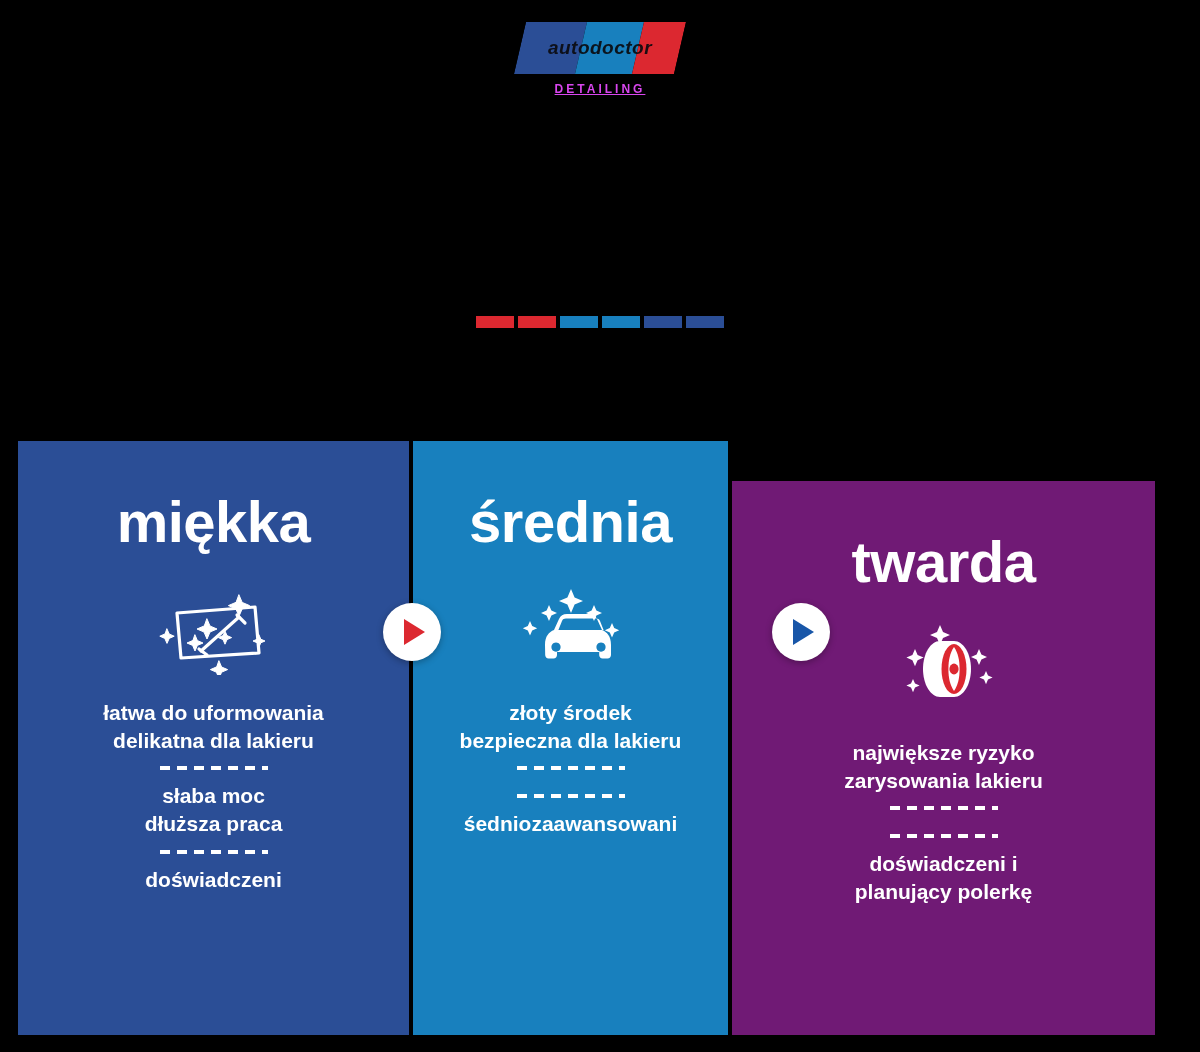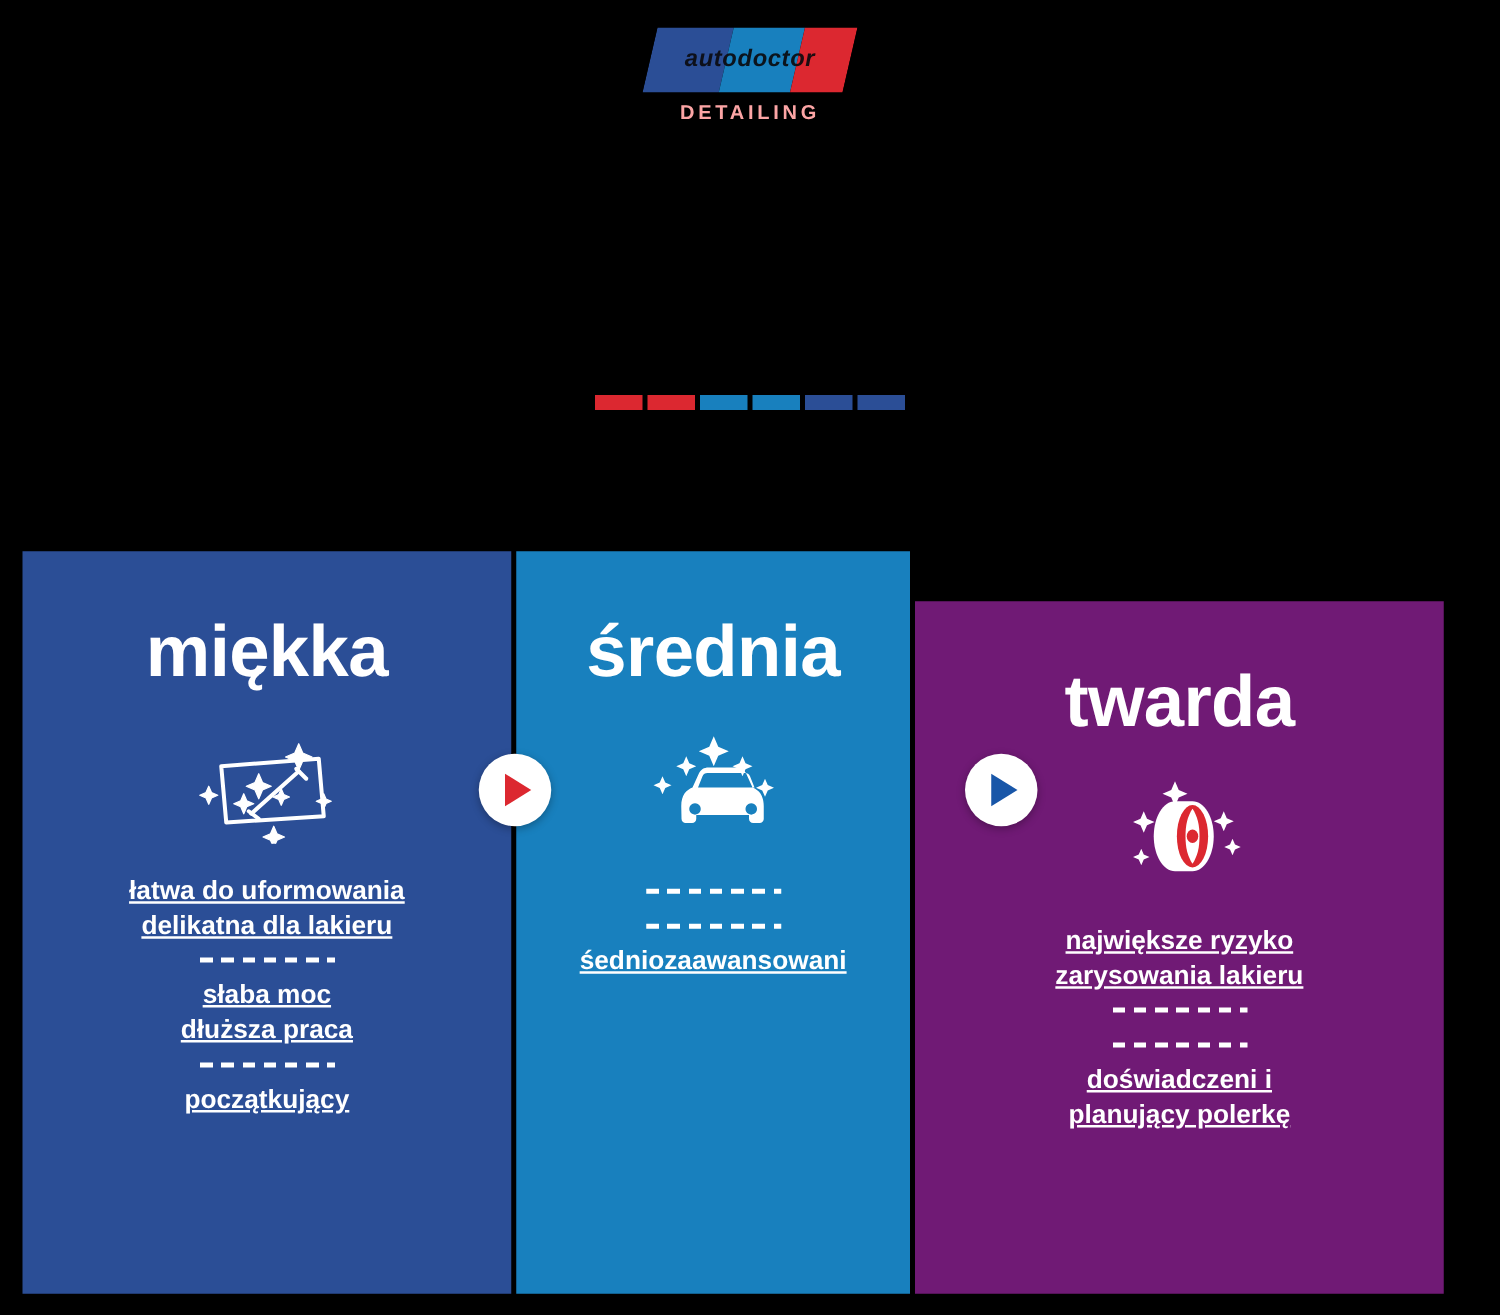--- a/index.html
+++ b/index.html
@@ -26,22 +26,22 @@
   .logo-seg.s2 { width:36%; background:#1880be; }
   .logo-seg.s3 { width:26%; background:#dc2830; }
   .logo-word {
     position:absolute; left:0; top:0; width:100%; height:100%;
     display:flex; align-items:center; justify-content:center;
     transform:skewX(13deg);
     color:#0b0b10; font-size:19px; font-weight:700; font-style:italic;
     letter-spacing:.5px; white-space:nowrap; opacity:.92;
   }
   .logo-sub {
-    margin-top:8px; color:#fca5a5; font-size:16px; font-weight:700;
-    letter-spacing:3px; text-transform:uppercase;
+    margin-top:8px; color:#d946ef; font-size:12px; font-weight:700;
+    letter-spacing:3px; text-transform:uppercase;text-decoration:underline;
   }
 
   
   .chips {
     position:absolute; left:0; top:316px; width:1200px;
     display:flex; justify-content:center; gap:4px;
   }
   .chip {
     width:38px; height:12px; position:relative;
   }
@@ -81,21 +81,21 @@
     display:flex; align-items:center; justify-content:center;
   }
   .icon-box svg { display:block; }
 
   .panel-body {
     margin-top:22px; width:100%;
     display:flex; flex-direction:column; align-items:center;
   }
   .feature {
     color:#fff; font-size:21px; font-weight:700; line-height:1.32;
-    text-align:center; white-space:pre-line;text-decoration:underline;
+    text-align:center; white-space:pre-line;
   }
   .sep {
     margin:12px 0 12px; height:4px; width:108px;
     background-image:repeating-linear-gradient(to right,#fff 0 10px,transparent 10px 17px);
   }
 
   
   .arrow-btn {
     position:absolute; top:603px; width:58px; height:58px;
     border-radius:50%; background:#fff;
@@ -163,37 +163,39 @@
           <path d="M104 52 l1.8 4.2 4.2 1.8 -4.2 1.8 -1.8 4.2 -1.8 -4.2 -4.2 -1.8 4.2 -1.8z" fill="#fff" stroke-width="1"></path>
         </svg>
       </div>
       <div class="panel-body">
         <div class="feature">łatwa do uformowania
 delikatna dla lakieru</div>
         <div class="sep"></div>
         <div class="feature">słaba moc
 dłuższa praca</div>
         <div class="sep"></div>
-        <div class="feature">początkujący</div>
+        <div class="feature">doświadczeni</div>
       </div>
     </div>
 
     <div class="panel medium">
       <div class="panel-title">średnia</div>
       <div class="icon-box">
         <svg width="118" height="92" viewBox="0 0 118 92" fill="#fff">
           <path d="M33 62 c0-9 4-13 9-15 l5-11 c1.6-3.4 4-5 8-5 h22 c4 0 6.4 1.6 8 5 l5 11 c5 2 9 6 9 15 v10 c0 2-1.4 3.4-3.4 3.4 h-5 c-2 0-3.4-1.4-3.4-3.4 v-3 H45 v3 c0 2-1.4 3.4-3.4 3.4 h-5 c-2 0-3.4-1.4-3.4-3.4z M50 38 l-3.6 9 h45.2 L88 38 c-.8-2-2-2.6-4-2.6 H54 c-2 0-3.2.6-4 2.6z M44 59.5 a4.6 4.6 0 1 0 .001 0z M89 59.5 a4.6 4.6 0 1 0 .001 0z M54 60 h30 v5 H54z"></path>
           <path d="M59 6 l3.6 8.4 8.4 3.6 -8.4 3.6 -3.6 8.4 -3.6 -8.4 -8.4 -3.6 8.4 -3.6z"></path>
           <path d="M37 22 l2.4 5.6 5.6 2.4 -5.6 2.4 -2.4 5.6 -2.4 -5.6 -5.6 -2.4 5.6 -2.4z"></path>
           <path d="M82 22 l2.4 5.6 5.6 2.4 -5.6 2.4 -2.4 5.6 -2.4 -5.6 -5.6 -2.4 5.6 -2.4z"></path>
           <path d="M18 38 l2.2 5 5 2.2 -5 2.2 -2.2 5 -2.2 -5 -5 -2.2 5 -2.2z"></path>
           <path d="M100 40 l2.2 5 5 2.2 -5 2.2 -2.2 5 -2.2 -5 -5 -2.2 5 -2.2z"></path>
         </svg>
       </div>
       <div class="panel-body">
+        <div class="feature">złoty środek
+bezpieczna dla lakieru</div>
         <div class="sep"></div>
         <div class="sep"></div>
         <div class="feature">śedniozaawansowani</div>
       </div>
     </div>
 
     <div class="panel hard">
       <div class="panel-title">twarda</div>
       <div class="icon-box">
         <svg width="118" height="92" viewBox="0 0 118 92" fill="#fff">

